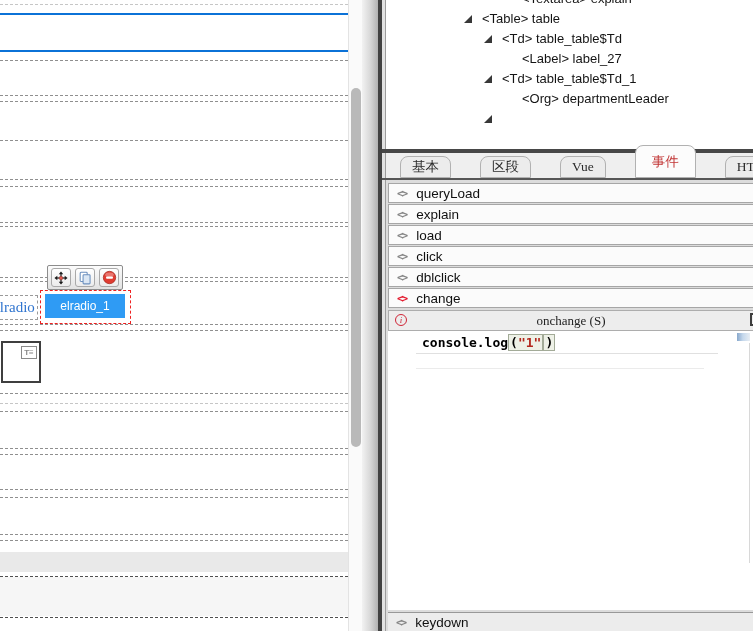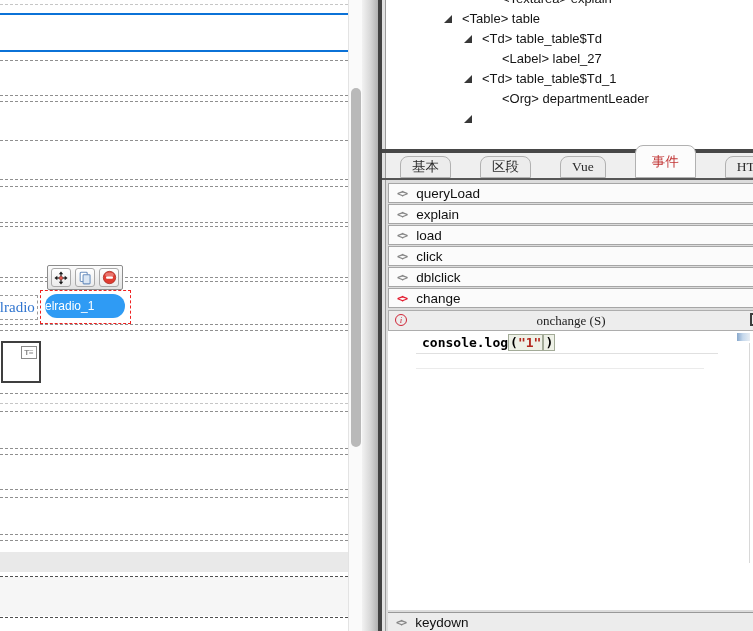--- a/index.html
+++ b/index.html
@@ -22,37 +22,37 @@
   .comp-toolbar{position:absolute;left:47px;top:265px;width:76px;height:25px;z-index:6;
      background:linear-gradient(#fcfcfc,#e2e2e2);border:1px solid #8d8d8d;border-radius:2px;
      display:flex;align-items:center;justify-content:space-between;padding:0 3px;box-sizing:border-box;}
   .tool-btn{width:20px;height:19px;border:1px solid #a9a9a9;border-radius:3px;
      background:linear-gradient(#ffffff,#ececec);display:flex;align-items:center;justify-content:center;box-sizing:border-box;}
 
   .field-label{position:absolute;left:-10px;top:295px;width:46px;height:23px;border:1px dashed #9a9a9a;
      font-family:"Liberation Serif","DejaVu Serif",serif;font-size:15px;color:#2f74cf;
      line-height:23px;text-align:center;z-index:4;}
   .sel-box{position:absolute;left:40px;top:290px;width:89px;height:32px;border:1px dashed #ef2020;z-index:4;}
-  .radio-btn{position:absolute;left:45px;top:294px;width:80px;height:24px;background:#2f9bf4;border-radius:12px;
-     color:#fff;font-size:12px;line-height:24px;z-index:5;}
+  .radio-btn{position:absolute;left:45px;top:294px;width:80px;height:24px;background:#2f9bf4;border-radius:0;
+     color:#fff;font-size:12px;line-height:24px;text-align:center;z-index:5;}
 
   
   .canvas-sb{position:absolute;left:348px;top:0;width:14px;height:631px;background:#fafafa;border-left:1px solid #e3e3e3;box-sizing:border-box;}
   .canvas-sb .thumb{position:absolute;left:2px;top:88px;width:10px;height:359px;background:#b9b9b9;border-radius:5px;}
   .splitter{position:absolute;left:362px;top:0;width:16px;height:631px;
      background:linear-gradient(to right,#f2f2f2,#d6d6d6 55%,#b2b2b2);}
   .panel-edge{position:absolute;left:378px;top:0;width:4px;height:631px;background:#424242;}
 
   
   .rpanel{position:absolute;left:382px;top:0;width:371px;height:631px;background:#e2e2e2;}
   .rpanel .inner-line{position:absolute;left:3px;top:0;bottom:0;width:1px;background:#9c9c9c;}
 
   .tree{position:absolute;left:4px;right:0;top:0;height:149px;background:#fff;overflow:hidden;}
   .tree-scroll{position:relative;margin-top:-11px;}
-  .tree-row{position:relative;height:20px;}
+  .tree-row{position:relative;height:20px;margin-left:20px;}
   .tree-arrow{position:absolute;top:6px;width:0;height:0;border-left:8px solid transparent;border-bottom:8px solid #383838;}
   .tree-label{position:absolute;top:2px;font-size:13px;color:#141414;white-space:nowrap;}
 
   .divider{position:absolute;left:0;right:0;top:149px;height:4px;background:#474747;}
 
   .tabs{position:absolute;left:4px;right:0;top:153px;height:25px;background:#efefef;
         display:flex;align-items:flex-end;padding-left:14px;box-sizing:border-box;gap:22px;}
   .tab{height:20px;line-height:20px;padding:0 11px;margin-right:7px;background:#ececec;
        border:1px solid #b1b1b1;border-radius:8px 8px 0 0;
        font-family:"Liberation Serif","DejaVu Serif",serif;font-size:13.5px;color:#2a2a2a;white-space:nowrap;}

